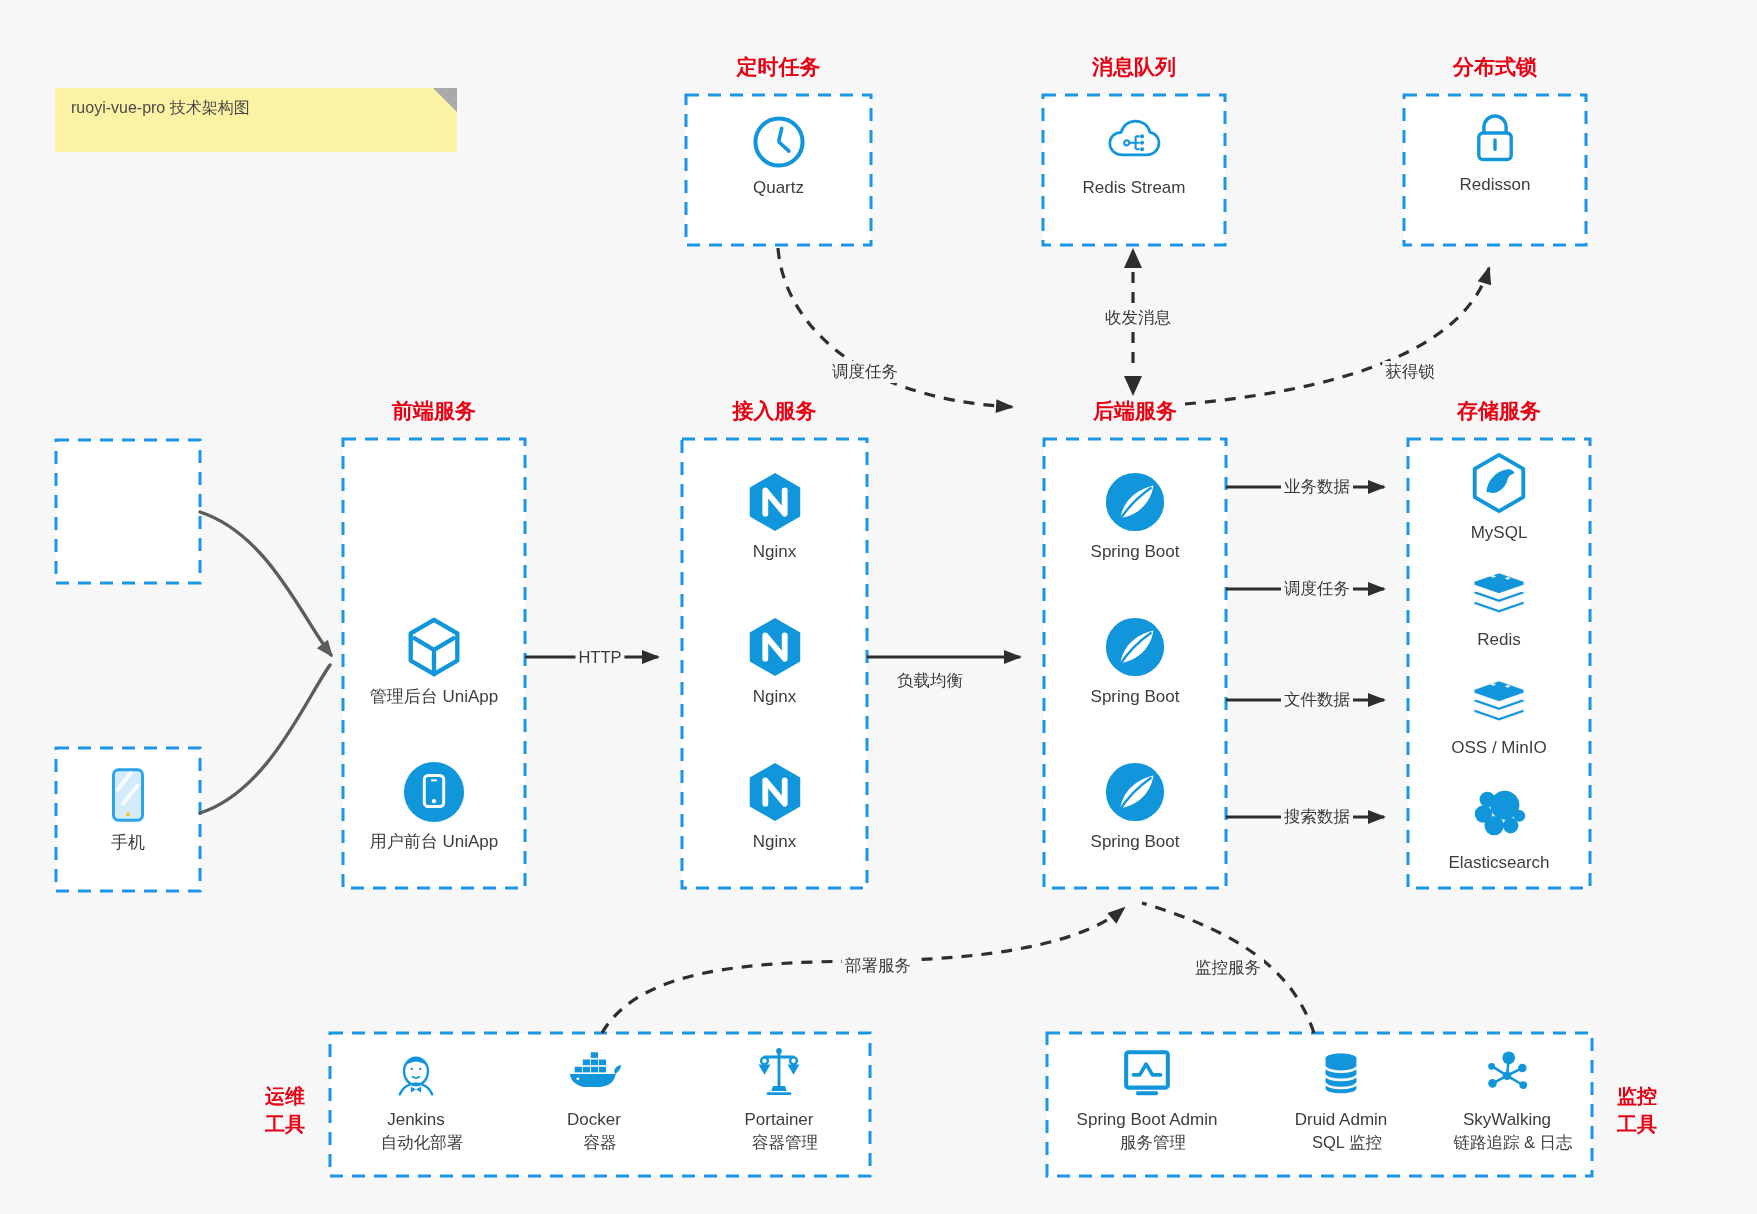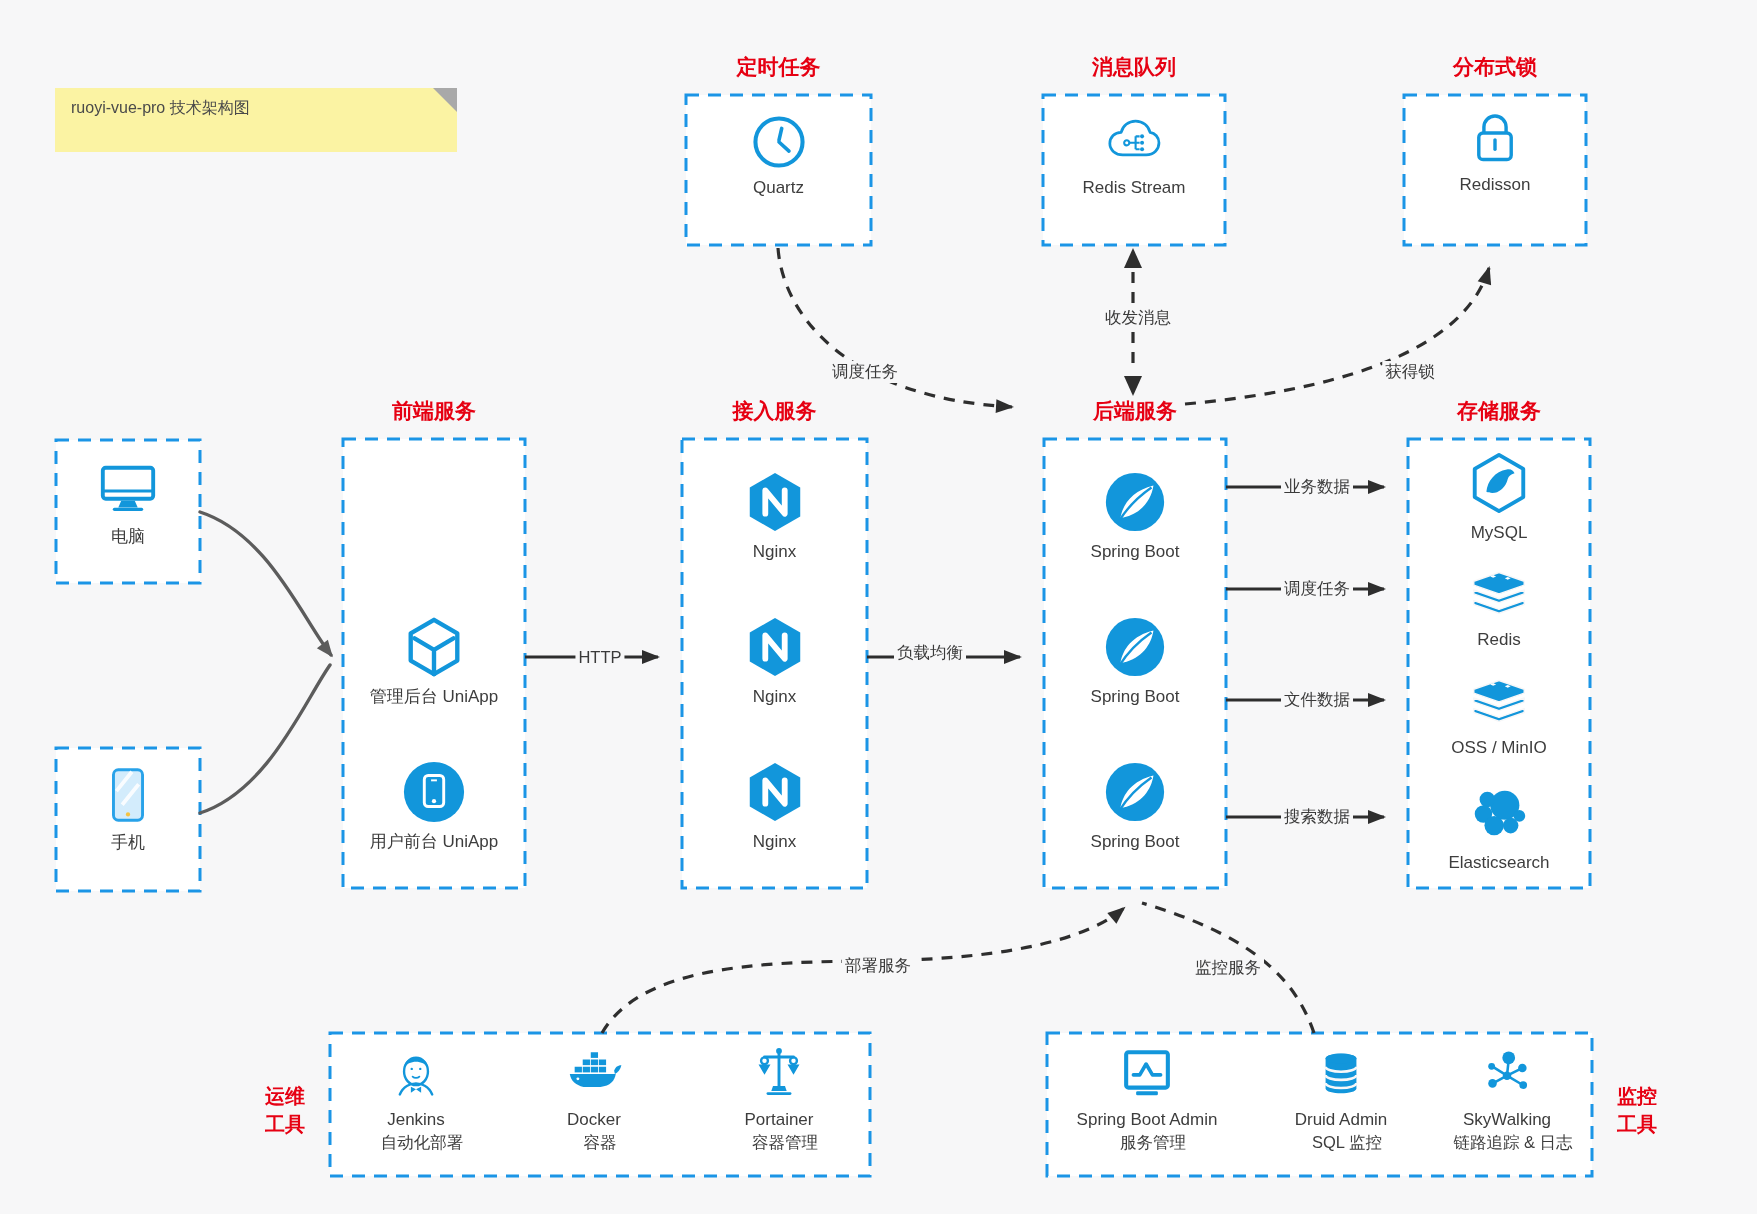--- a/index.html
+++ b/index.html
@@ -122,29 +122,20 @@
 
   <div class="item" style="left:1404px;top:110px;width:182px">
     <svg class="ic58" viewBox="-32 -34 64 68">
       <path d="M -13,-7 V -14 A 13,13 0 0 1 13,-14 V -7" fill="none" stroke="#1296db" stroke-width="4"></path>
       <rect x="-19" y="-7" width="38" height="31" rx="5" fill="none" stroke="#1296db" stroke-width="4"></rect>
       <path d="M 0,1 V 12" stroke="#1296db" stroke-width="4" stroke-linecap="round"></path>
     </svg>
     <div class="lbl">Redisson</div>
   </div>
 
-  <div class="item" style="left:56px;top:458px;width:144px">
-    <svg class="ic62" viewBox="-32 -32 64 64">
-      <rect x="-26" y="-22" width="52" height="32" rx="3" fill="none" stroke="#1296db" stroke-width="4"></rect>
-      <path d="M -26,2 H 26" stroke="#1296db" stroke-width="3"></path>
-      <path d="M -7,12 H 7 L 10,19 H -10 Z" fill="#1296db"></path>
-      <path d="M -14,21 H 14" stroke="#1296db" stroke-width="3.4" stroke-linecap="round"></path>
-    </svg>
-    <div class="lbl">电脑</div>
-  </div>
 
   <div class="item" style="left:56px;top:764px;width:144px">
     <svg class="ic62" viewBox="-32 -32 64 64">
       <rect x="-15" y="-26" width="30" height="52" rx="5" fill="#d3ecfc" stroke="#28a2e9" stroke-width="3"></rect>
       <path d="M -12,-4 L 4,-24 M -6,10 L 11,-11" stroke="rgba(255,255,255,0.85)" stroke-width="4" fill="none"></path>
       <circle cx="0" cy="20" r="2.2" fill="#f5c342"></circle>
     </svg>
     <div class="lbl">手机</div>
   </div>
 
@@ -343,21 +334,21 @@
             <circle cx="-17" cy="11" r="5"></circle>
             <circle cx="-18" cy="-9" r="4"></circle>
         </g>
       </svg>
       <div class="lbl">SkyWalking</div>
       <div class="sub">链路追踪 &amp; 日志</div>
     </div>
   </div>
 
   <div class="elabel" style="left:600px;top:657px">HTTP</div>
-  <div class="elabel" style="left:930px;top:653px">负载均衡</div>
+  <div class="elabel" style="left:930px;top:681px">负载均衡</div>
   <div class="elabel" style="left:1317px;top:487px">业务数据</div>
   <div class="elabel" style="left:1317px;top:589px">调度任务</div>
   <div class="elabel" style="left:1317px;top:700px">文件数据</div>
   <div class="elabel" style="left:1317px;top:817px">搜索数据</div>
   <div class="elabel" style="left:865px;top:372px">调度任务</div>
   <div class="elabel" style="left:1138px;top:318px">收发消息</div>
   <div class="elabel" style="left:1410px;top:372px">获得锁</div>
   <div class="elabel" style="left:878px;top:966px">部署服务</div>
   <div class="elabel" style="left:1228px;top:968px">监控服务</div>
 

